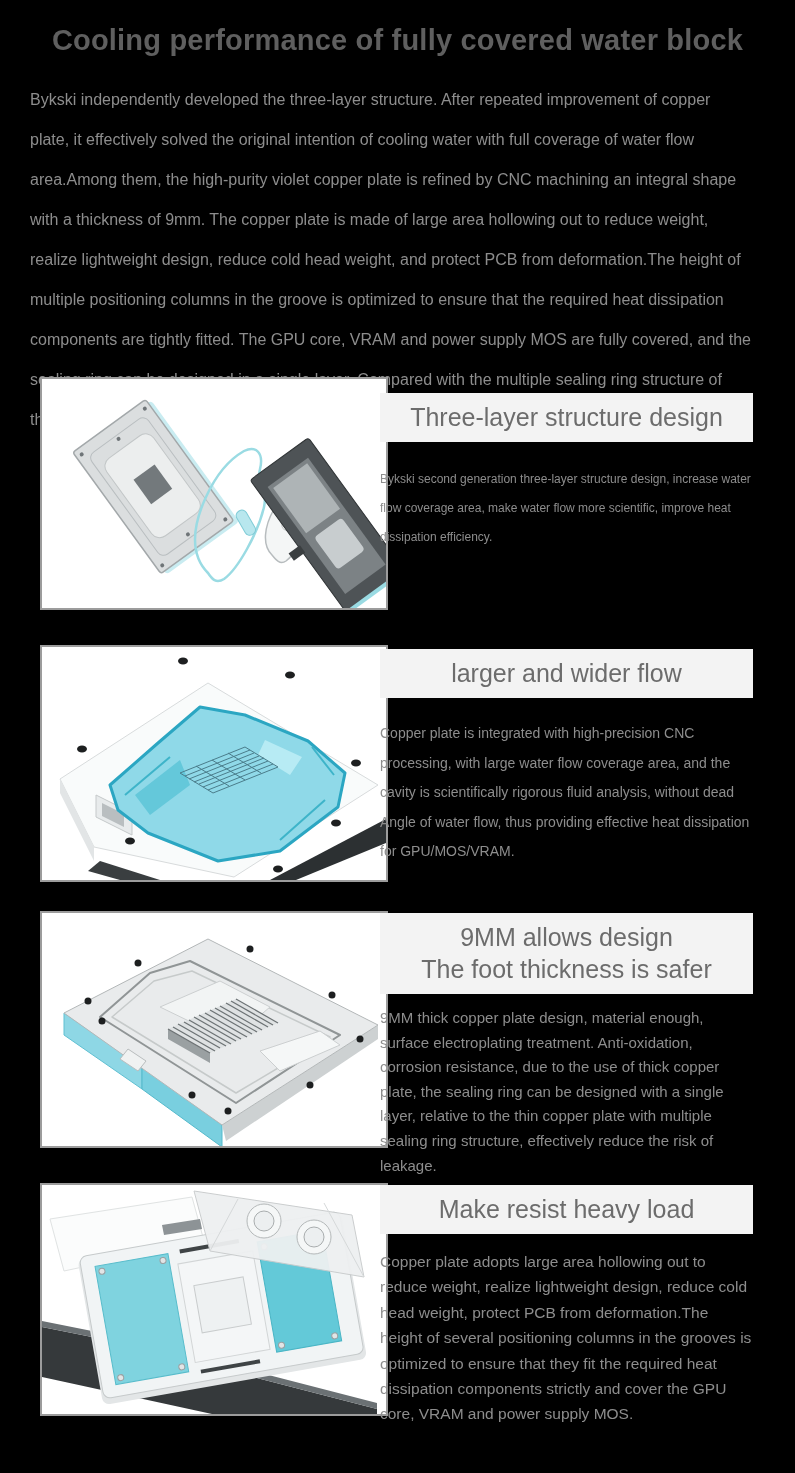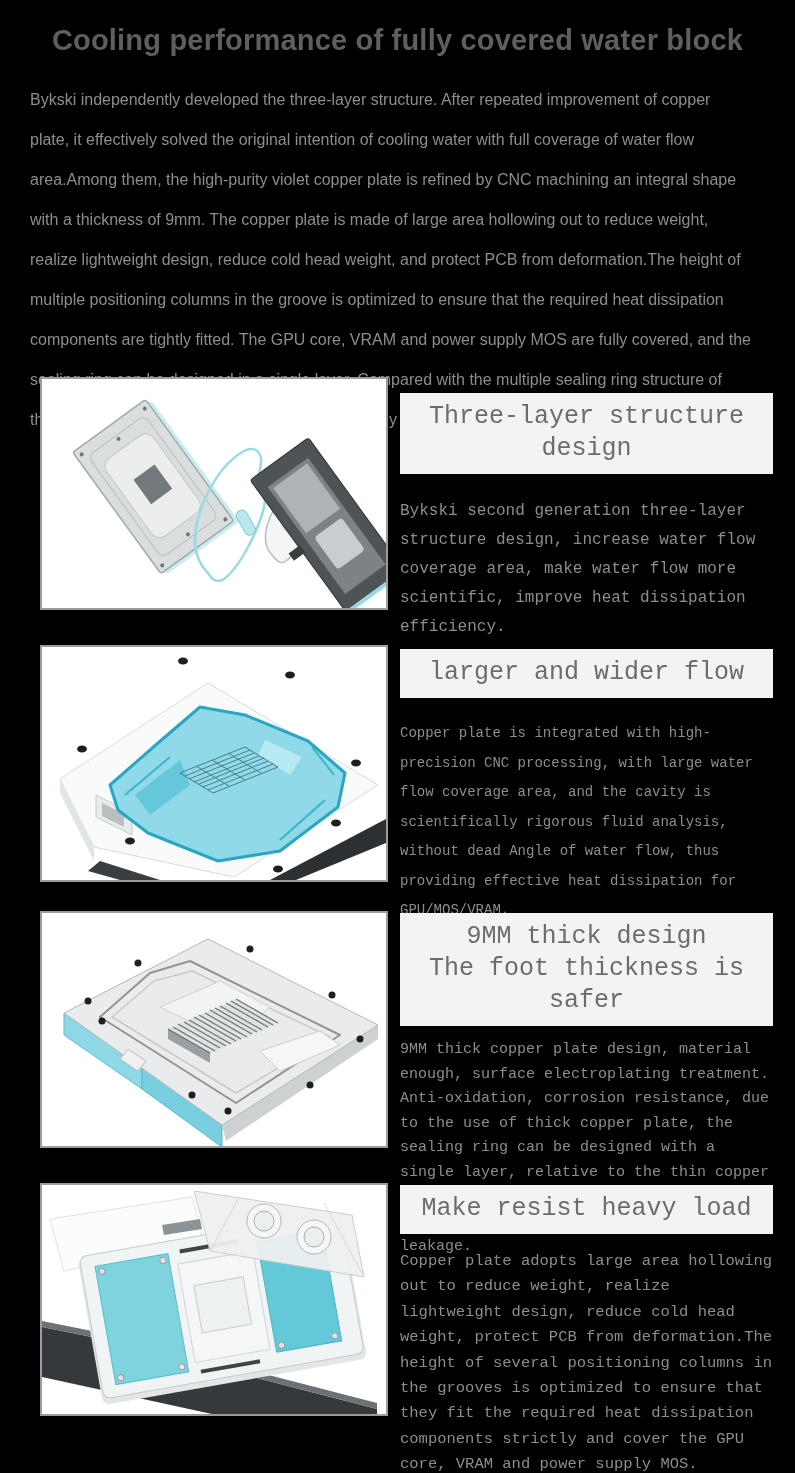--- a/index.html
+++ b/index.html
@@ -19,31 +19,31 @@
   }
   .img-frame {
     position:absolute; left:40px; width:348px; box-sizing:border-box;
     border:2px solid #9c9c9c; background:#ffffff;
   }
   .img-frame svg { display:block; width:100%; height:100%; }
   .f1 { top:377px; height:233px; }
   .f2 { top:645px; height:237px; }
   .f3 { top:911px; height:237px; }
   .f4 { top:1183px; height:233px; }
-  .col { position:absolute; left:400px; width:373px;font-family:Liberation Mono, monospace; }
+  .col { position:absolute; left:380px; width:373px; }
   .c1 { top:393px; }
   .c2 { top:649px; }
   .c3 { top:913px; }
   .c4 { top:1185px; }
   .hbox {
     background:#f3f3f3; text-align:center; color:#6c6c6c;
     font-size:25px; line-height:32px; padding:8px 4px 9px 4px;
   }
   .sec-body { margin:0; color:#8d8d8d; }
-  .b1 { margin-top:23px; font-size:16px;   line-height:29px; }
+  .b1 { margin-top:23px; font-size:12px;   line-height:29px; }
   .b2 { margin-top:21px; font-size:14px;   line-height:29.5px; }
   .b3 { margin-top:12px; font-size:15px;   line-height:24.6px; }
   .b4 { margin-top:15px; font-size:15.5px; line-height:25.4px; }
 </style>
 </head>
 <body>
 
 <div class="page">
 
   <h1 class="page-title">Cooling performance of fully covered water block</h1>
@@ -197,21 +197,21 @@
           <circle cx="186" cy="198" r="3.5"></circle>
         <circle cx="60" cy="108" r="3.5"></circle>
           <circle cx="46" cy="88" r="3.5"></circle>
         <circle cx="150" cy="182" r="3.5"></circle>
       </g>
     </svg>
   </div>
 
   <div class="col c3">
     <div class="hbox">
-      <div>9MM thick design</div>
+      <div>9MM allows design</div>
       <div>The foot thickness is safer</div>
     </div>
     <p class="sec-body b3">9MM thick copper plate design, material enough, surface electroplating treatment. Anti-oxidation, corrosion resistance, due to the use of thick copper plate, the sealing ring can be designed with a single layer, relative to the thin copper plate with multiple sealing ring structure, effectively reduce the risk of leakage.</p>
   </div>
 
   <div class="img-frame f4">
     <svg viewBox="0 0 344 229" preserveAspectRatio="none">
       <rect x="0" y="0" width="344" height="229" fill="#ffffff"></rect>
 
       <polygon points="8,34 150,12 162,56 22,86" fill="#fbfcfc" stroke="#e0e3e3"></polygon>

